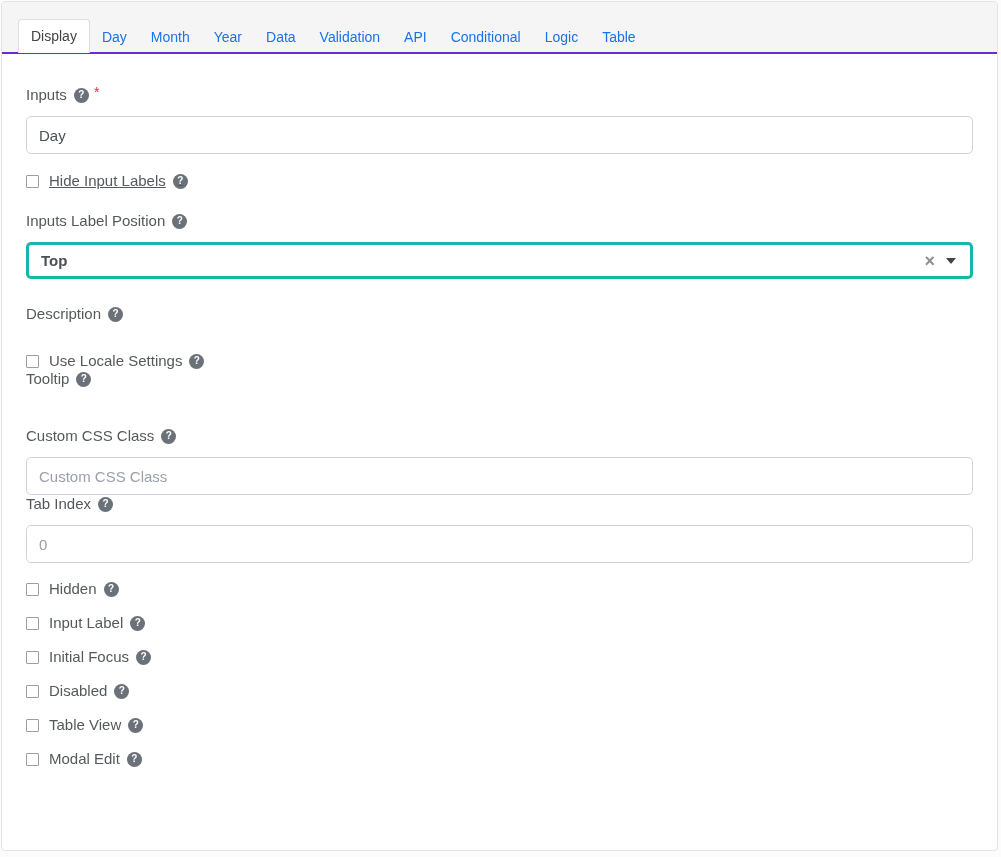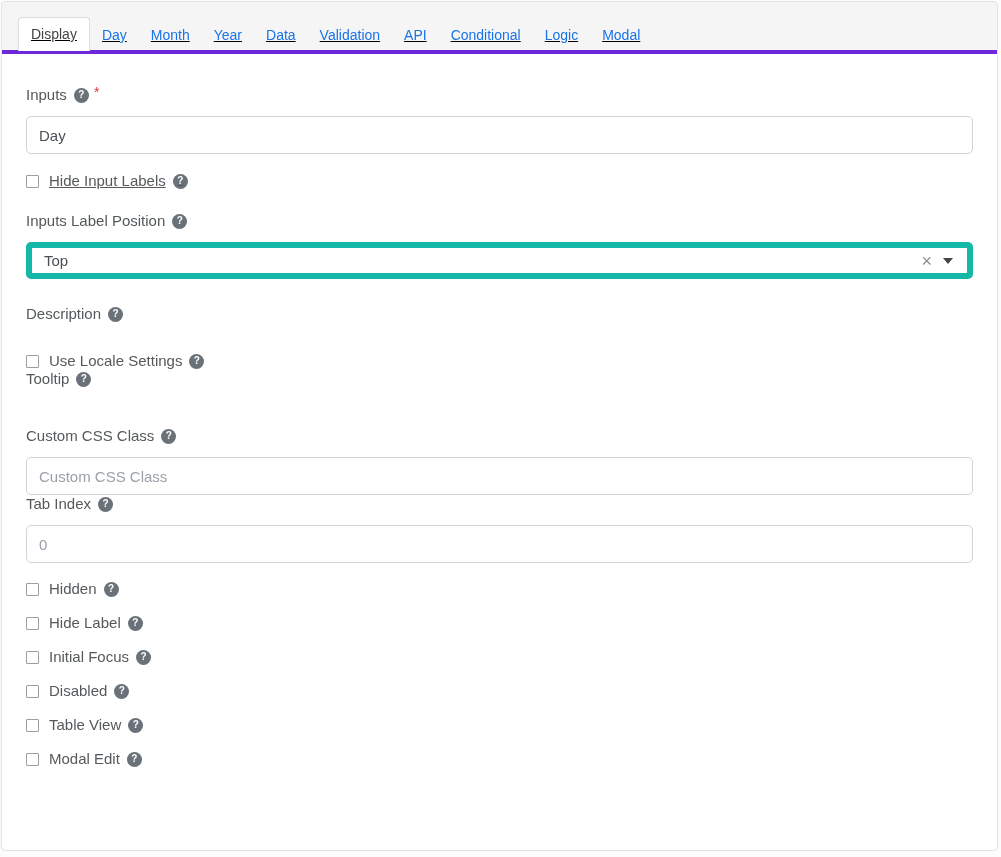--- a/index.html
+++ b/index.html
@@ -14,26 +14,25 @@
     top: 1px; left: 1px;
     width: 997px; height: 850px;
     background: #ffffff;
     border: 1px solid #e3e3e3;
     border-radius: 4px;
   }
   
   .tabbar {
     height: 52px;
     background: #f5f5f5;
-    border-bottom: 4px solid #6d28d9;
+    border-bottom: 2px solid #6d28d9;
     border-radius: 4px 4px 0 0;
     display: flex;
     align-items: flex-end;
     padding-left: 16px;
-    text-decoration: underline;
   }
   .tab {
     font-size: 14px;
     color: #1a73e8;
     padding: 8px 12px;
     margin-bottom: -1px;
     cursor: pointer;
     white-space: nowrap;
   }
   .tab.active {
@@ -88,27 +87,28 @@
     outline: none;
   }
   .text-input::placeholder { color: #9aa1a9; opacity: 1; }
 
   .select-box {
     display: flex;
     align-items: center;
     justify-content: space-between;
     width: 100%;
     height: 37px;
-    border: 6px solid #14b8a6;
+    border: 3px solid #14b8a6;
     border-radius: 5px;
     padding: 0 14px 0 12px;
     font-size: 15px;
     color: #495057;
     background: #ffffff;
     cursor: pointer;
+    font-weight: bold;
   }
   .select-controls { display: flex; align-items: center; gap: 11px; }
   .select-clear {
     color: #8a8f94;
     font-size: 18px;
     line-height: 1;
     cursor: pointer;
   }
   .caret-down {
     width: 0; height: 0;
@@ -158,21 +158,21 @@
   <div class="tabbar">
     <div class="tab active">Display</div>
     <div class="tab">Day</div>
     <div class="tab">Month</div>
     <div class="tab">Year</div>
     <div class="tab">Data</div>
     <div class="tab">Validation</div>
     <div class="tab">API</div>
     <div class="tab">Conditional</div>
     <div class="tab">Logic</div>
-    <div class="tab">Modal</div>
+    <div class="tab">Table</div>
   </div>
 
   <div class="content">
 
     <div class="form-group g-label">
       <div class="label-row">
         <span>Inputs</span>
         <span class="help-icon">?</span>
         <span class="required-marker">*</span>
       </div>
@@ -236,21 +236,21 @@
     </div>
 
     <div class="toggle-list">
       <label class="checkbox-row">
         <input type="checkbox" style="">
         <span>Hidden</span>
         <span class="help-icon">?</span>
       </label>
       <label class="checkbox-row">
         <input type="checkbox" style="">
-        <span>Hide Label</span>
+        <span>Input Label</span>
         <span class="help-icon">?</span>
       </label>
       <label class="checkbox-row">
         <input type="checkbox" style="">
         <span>Initial Focus</span>
         <span class="help-icon">?</span>
       </label>
       <label class="checkbox-row">
         <input type="checkbox" style="">
         <span>Disabled</span>

